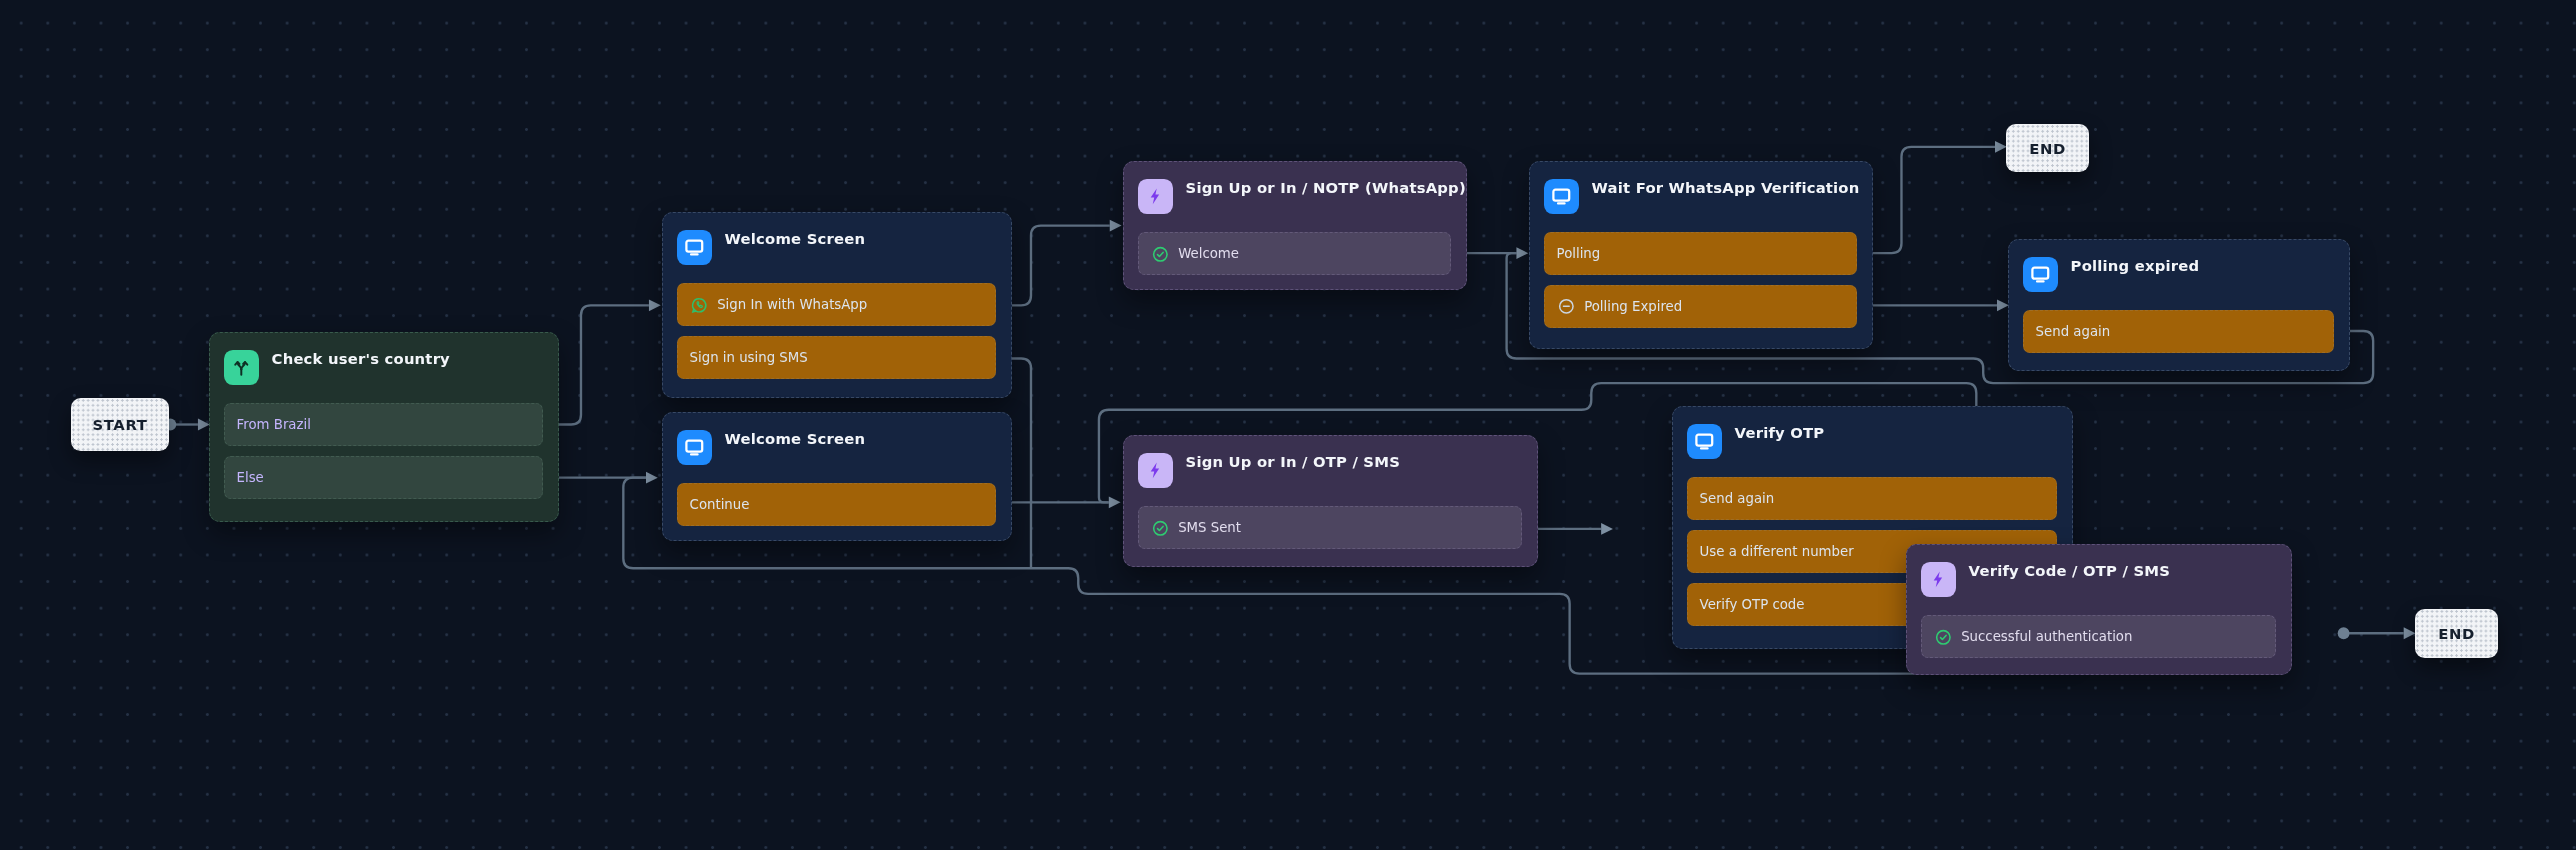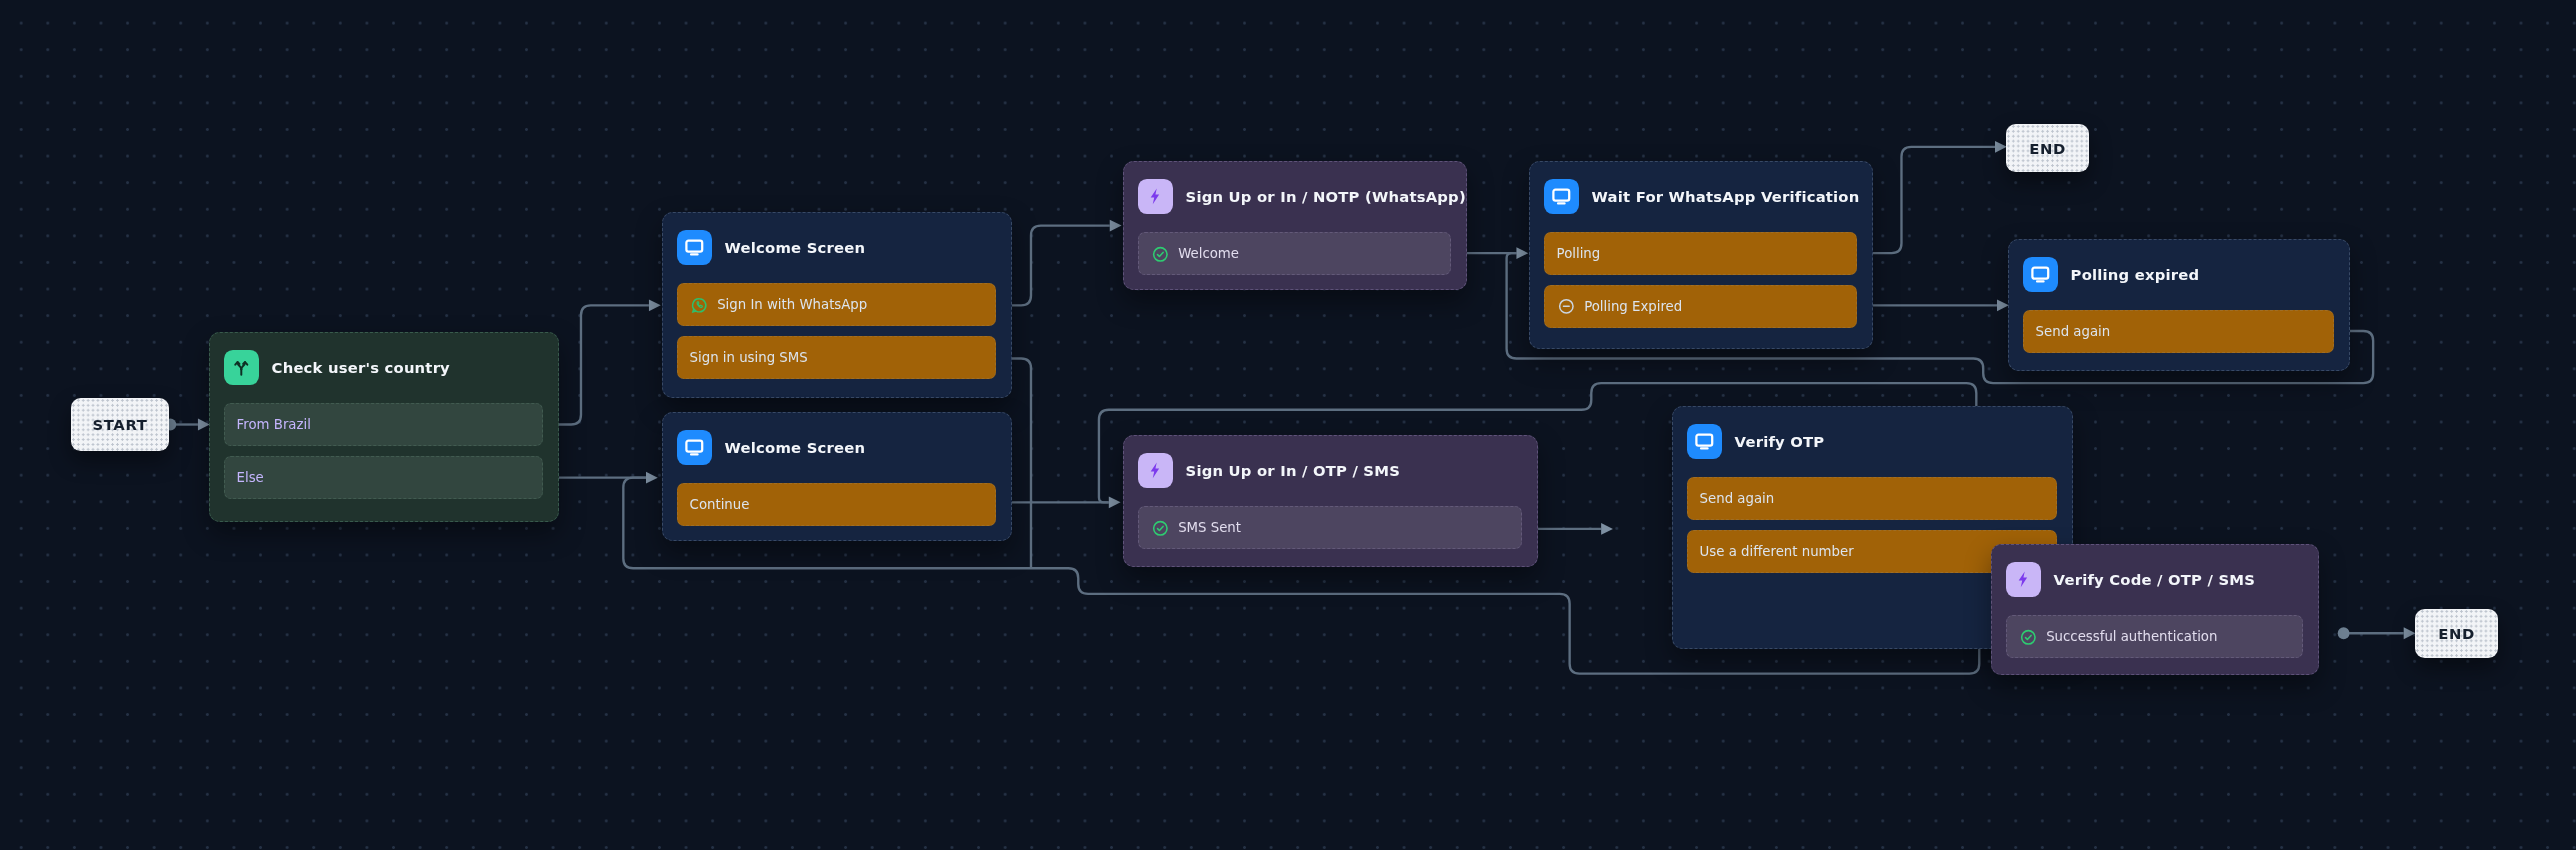--- a/index.html
+++ b/index.html
@@ -14,21 +14,21 @@
   .edge-path{fill:none;stroke:#5d6e80;stroke-width:2.4;}
   .edge-dot{fill:#6e8092;}
   .edge-arrow{fill:#7e90a2;}
   .node{
     position:absolute;box-sizing:border-box;z-index:2;border-radius:10.8px;
     padding:16.7px 14.8px 13.8px 13.8px;box-shadow:0 11.8px 25.6px rgba(0,0,0,.38);
   }
   .node-blue{background:#152440;border:1px dashed rgba(138,160,190,.30);}
   .node-green{background:#20332d;border:1px dashed rgba(120,195,160,.28);}
   .node-purple{background:#3a3150;border:1px dashed rgba(190,170,230,.28);}
-  .node-header{display:flex;align-items:center;gap:12.8px;margin-bottom:18.7px;}
+  .node-header{display:flex;gap:12.8px;margin-bottom:18.7px;}
   .node-icon{width:35px;height:35px;border-radius:8.9px;flex:none;display:flex;align-items:center;justify-content:center;}
   .icon-blue{background:#1e8bfe;}
   .icon-green{background:#38d39a;}
   .icon-purple{background:#c9b6f7;}
   .node-title{font-size:14.8px;font-weight:bold;color:#f3f6fa;letter-spacing:0.2px;white-space:nowrap;}
   .row{
     position:relative;height:43px;border-radius:6.9px;margin-bottom:9.8px;
     display:flex;align-items:center;gap:8.9px;padding:0 11.8px;box-sizing:border-box;
     font-size:13.3px;white-space:nowrap;
   }
@@ -270,22 +270,25 @@
           </svg>
         </span>
         <span class="node-title">Verify OTP</span>
       </div>
       <div class="row row-blue">
         <span>Send again</span>
       </div>
       <div class="row row-blue">
         <span>Use a different number</span>
       </div>
-    </div>
-    <div class="node node-purple" style="left: 1991px; top: 544px; width: 328px; height: 131px; border-radius: 10px;">
+      <div class="row row-blue">
+        <span>Verify OTP code</span>
+      </div>
+    </div>
+    <div class="node node-purple" style="left: 1906px; top: 544px; width: 386px; height: 131px;">
       <div class="node-header">
         <span class="node-icon icon-purple">
           <svg width="20.7" height="20.7" viewBox="0 0 24 24">
             <path d="M13.6 2.8 6.6 13.2h4.1L9 21.2l7.4-11.3h-4.3l1.5-7.1z" fill="#7c3aed"></path>
           </svg>
         </span>
         <span class="node-title">Verify Code / OTP / SMS</span>
       </div>
       <div class="row row-purple">
         <span class="row-icon">

